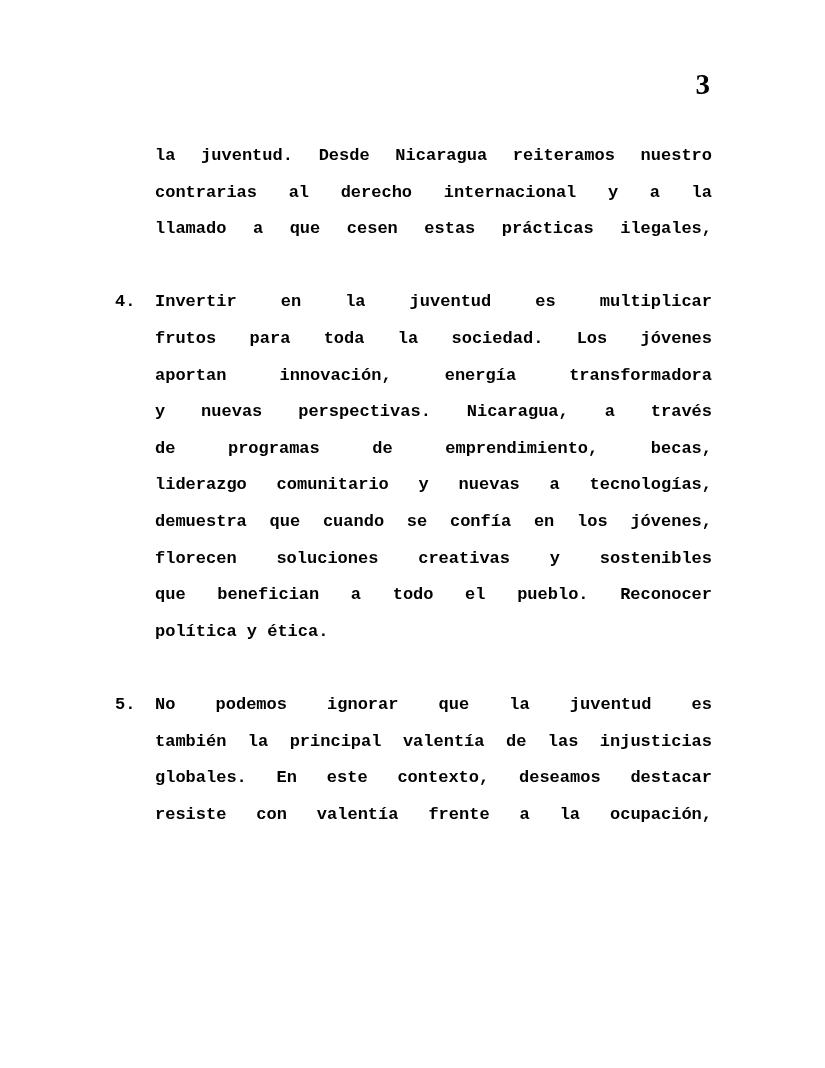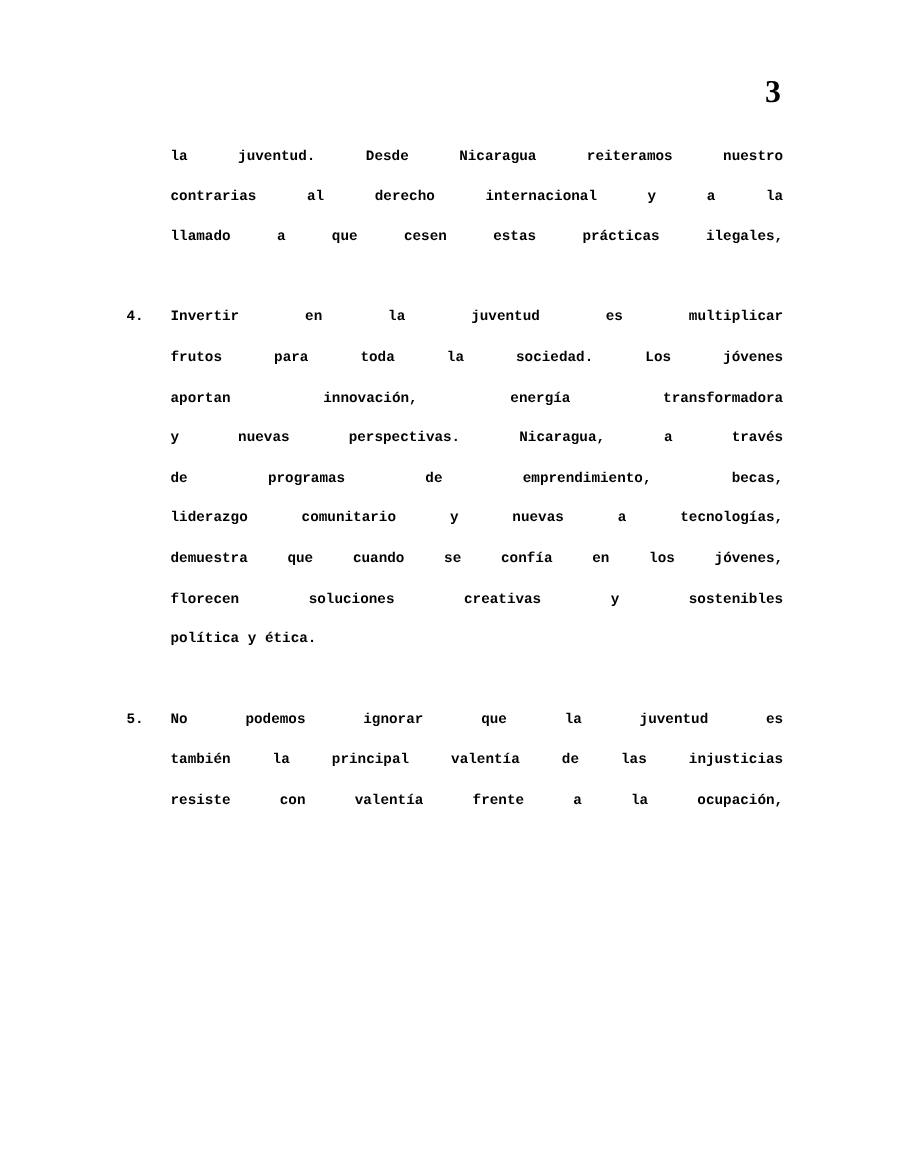--- a/index.html
+++ b/index.html
@@ -25,24 +25,24 @@
     position: absolute;
     top: 68px;
     right: 115px;
     font-family: "Liberation Serif", "DejaVu Serif", serif;
     font-weight: 700;
     font-size: 29px;
     line-height: 32px;
   }
   .content {
     position: absolute;
-    top: 124px;
+    top: 138px;
     left: 115px;
     width: 597px;
-    font-size: 13px;
+    font-size: 17px;
     line-height: 36.6px;
   }
   .para-continuation {
     margin: 0 0 36.6px 40px;
   }
   .list-item {
     display: flex;
     margin: 0 0 36.6px 0;
   }
   .list-item.last-block {
@@ -83,27 +83,29 @@
       <span class="item-number">4.</span>
       <div class="item-text">
         <div class="tline">Invertir en la juventud es multiplicar</div>
         <div class="tline">frutos para toda la sociedad. Los jóvenes</div>
         <div class="tline">aportan innovación, energía transformadora</div>
         <div class="tline">y nuevas perspectivas. Nicaragua, a través</div>
         <div class="tline">de programas de emprendimiento, becas,</div>
         <div class="tline">liderazgo comunitario y nuevas a tecnologías,</div>
         <div class="tline">demuestra que cuando se confía en los jóvenes,</div>
         <div class="tline">florecen soluciones creativas y sostenibles</div>
+        <div class="tline">que benefician a todo el pueblo. Reconocer</div>
         <div class="tline end">política y ética.</div>
       </div>
     </div>
 
     <div class="list-item last-block">
       <span class="item-number">5.</span>
       <div class="item-text">
         <div class="tline">No podemos ignorar que la juventud es</div>
         <div class="tline">también la principal valentía de las injusticias</div>
+        <div class="tline">globales. En este contexto, deseamos destacar</div>
         <div class="tline">resiste con valentía frente a la ocupación,</div>
       </div>
     </div>
 
   </div>
 </div>
 
 </body></html>

